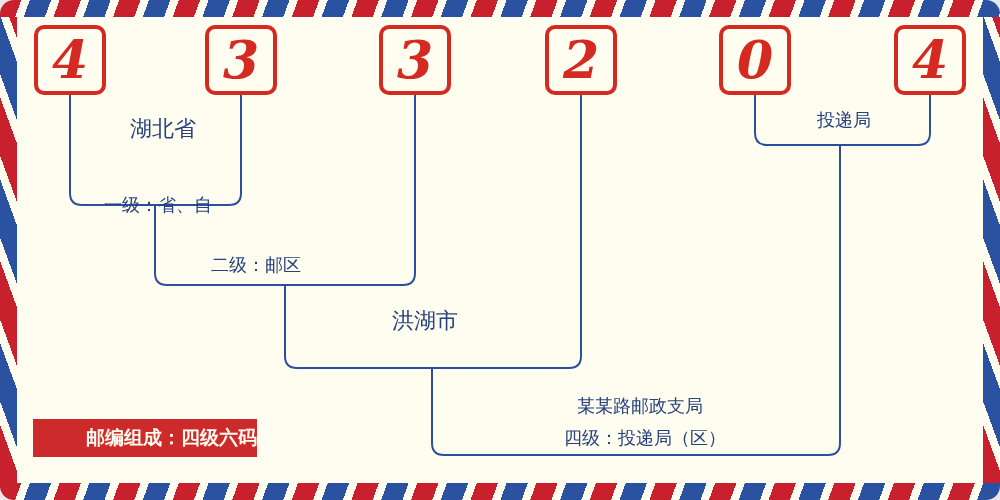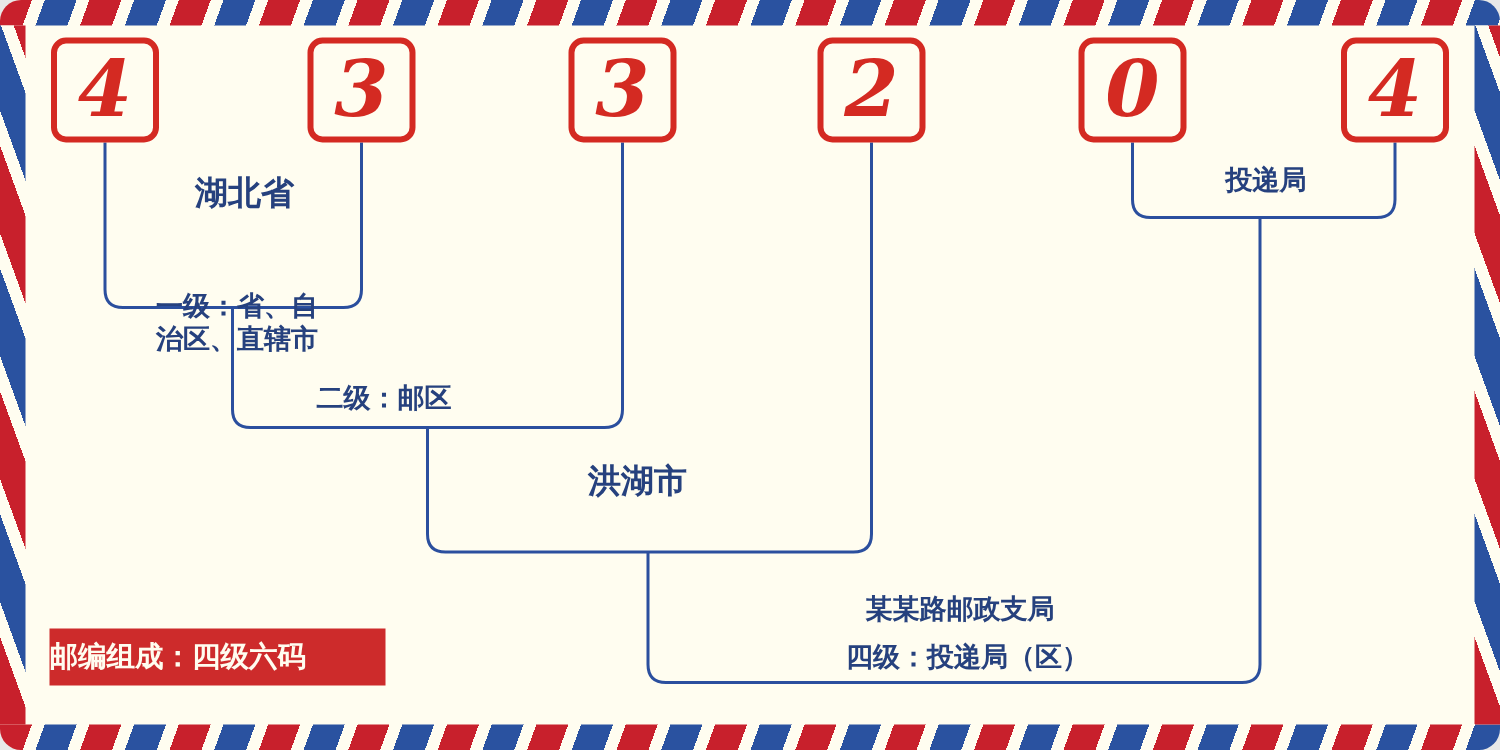--- a/index.html
+++ b/index.html
@@ -55,21 +55,21 @@
   #connectors path {
     fill:none;
     stroke:var(--line-blue,#2b4f9e);
     stroke-width:2px;
   }
 
   
   .lbl {
     position:absolute;
     color:var(--label-blue,#26417e);
-    font-weight:bold;
+    font-weight:normal;
     white-space:nowrap;
     transform:translateX(-50%);
     z-index:2;
   }
   .lbl-title { font-size:22px; }
   .lbl-sub   { font-size:18px;text-align:right; }
   .lbl-multi { white-space:normal; text-align:center; line-height:22px; width:150px;margin-top:48px; }
 
   #lbl-province      { left:163px; top:114px; }
   #lbl-level1        { left:158px; top:146px; }
@@ -80,21 +80,21 @@
   #lbl-level4        { left:645px; top:426px; }
   #lbl-delivery      { left:844px; top:108px; }
 
   
   #footer-badge {
     position:absolute; left:33px; top:419px;
     width:224px; height:38px;
     background:var(--footer-bg,#cd2b2b);
     color:#fffdf0;
     font-size:19px; font-weight:bold;
-    display:flex; align-items:center; justify-content:flex-start;
+    display:flex; align-items:center; justify-content:flex-end;
     z-index:2;
   }
 </style>
 </head>
 <body>
 
 <div id="stage">
 
   <div class="edge edge-top"></div>
   <div class="edge edge-bottom"></div>
@@ -125,21 +125,20 @@
     <span class="digit">0</span>
   </div>
   <div id="digit-box-6" class="digit-box">
     <span class="digit">4</span>
   </div>
 
   <div id="lbl-province" class="lbl lbl-title">湖北省</div>
 
   <div id="lbl-level1" class="lbl lbl-sub lbl-multi">
     <span>一级：省、自</span><br>
-    <span>治区、直辖市</span>
   </div>
 
   <div id="lbl-level2" class="lbl lbl-sub">二级：邮区</div>
 
   <div id="lbl-city" class="lbl lbl-title">洪湖市</div>
 
 
   <div id="lbl-branch" class="lbl lbl-sub">某某路邮政支局</div>
 
   <div id="lbl-level4" class="lbl lbl-sub">四级：投递局（区）</div>

